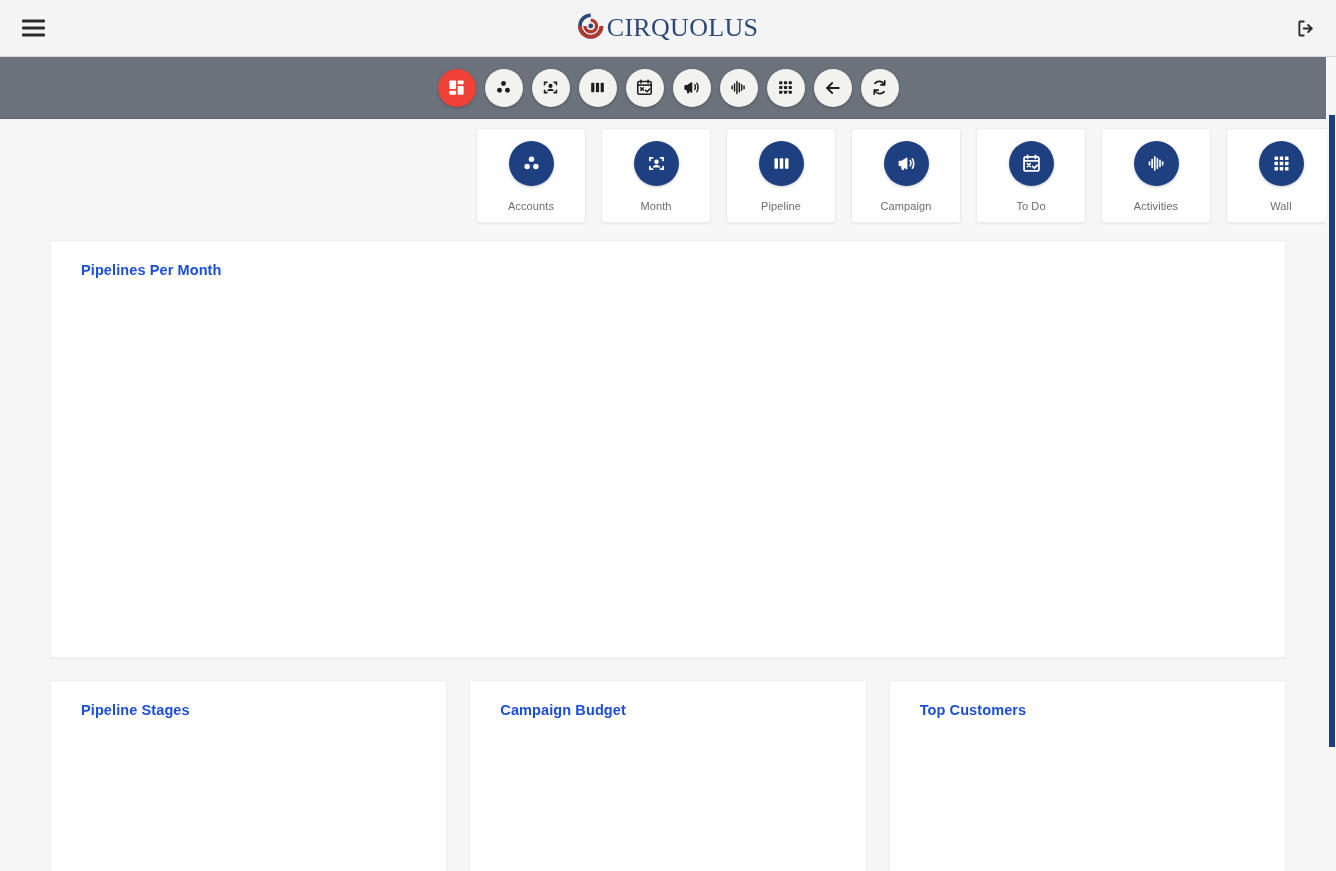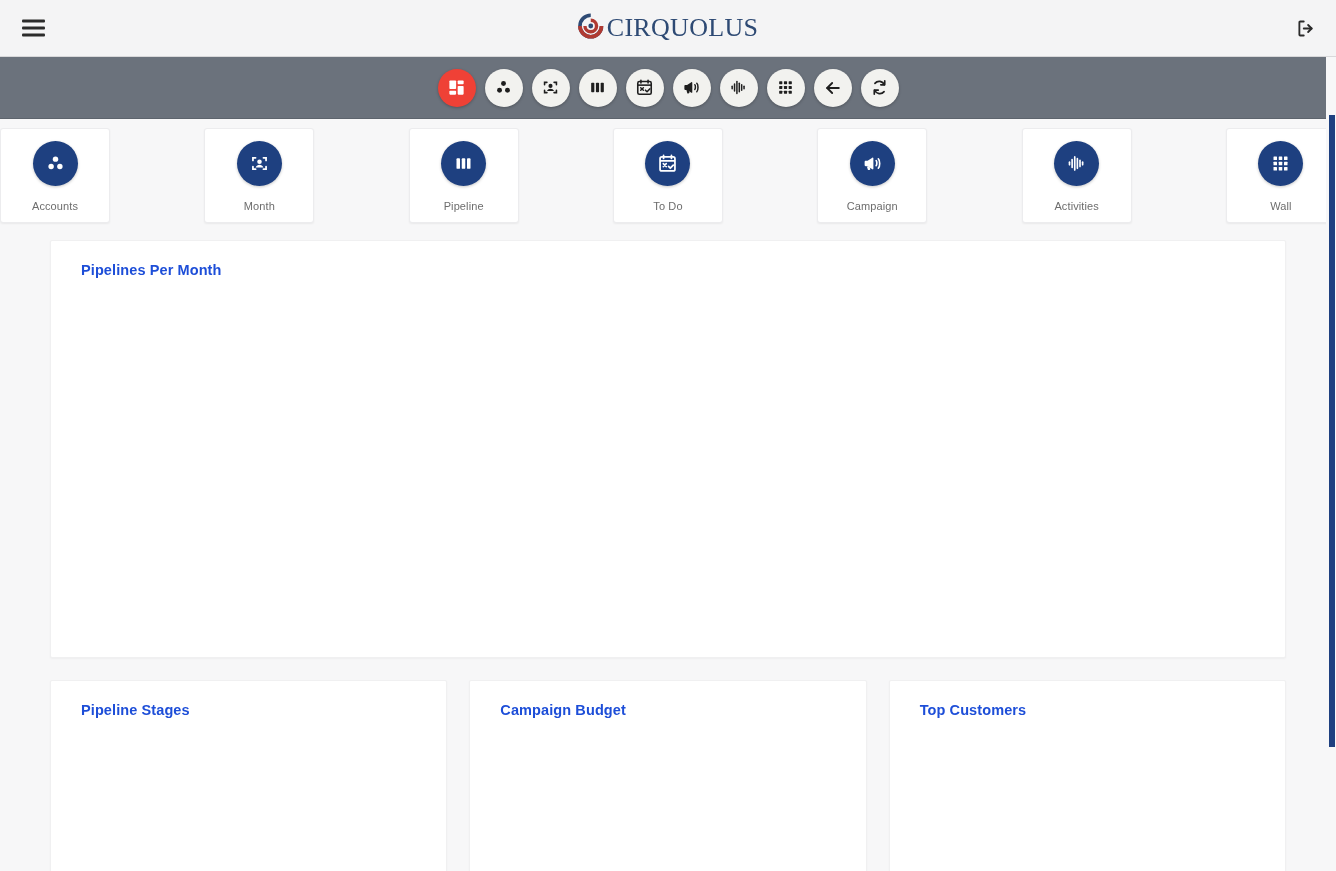--- a/index.html
+++ b/index.html
@@ -90,21 +90,21 @@
     cursor: pointer;
     box-shadow: 0 1px 3px rgba(0,0,0,0.25);
     flex: 0 0 auto;
   }
   .nav-icon.active { background: #ef4136; }
   .nav-icon svg { display: block; }
 
   
   .tiles {
     display: flex;
-    justify-content: space-between;
+    justify-content: flex-end;
     gap: 15px;
     padding: 9px 0 0 0;
     background: #f7f7f8;
   }
   .tile {
     width: 110px;
     height: 95px;
     background: #ffffff;
     border: 1px solid #ececee;
     border-radius: 3px;
@@ -351,39 +351,39 @@
           <rect x="10" y="6" width="4" height="12" rx="1" fill="#fff"></rect>
           <rect x="16" y="6" width="4" height="12" rx="1" fill="#fff"></rect>
       </svg>
     </div>
     <div class="tile-label">Pipeline</div>
   </div>
 
   <div class="tile">
     <div class="tile-circle">
       <svg width="21" height="21" viewBox="0 0 24 24">
+        <path d="M3 10.2v3.6c0 .7.5 1.2 1.2 1.2h2.2l5.4 3.6c.5.4 1.2 0 1.2-.6V5.9c0-.6-.7-1-1.2-.6L6.4 8.9H4.2c-.7 0-1.2.6-1.2 1.3z" fill="#fff"></path>
+        <path d="M5.6 15.3l1 3.5c.1.5.6.8 1.1.7l1-.2c.6-.1.9-.7.7-1.2l-.9-2.8z" fill="#fff"></path>
+        <path d="M16.2 8.6c1 .9 1 4.9 0 5.8M18.7 6.6c2 1.8 2 9 0 10.8" fill="none" stroke="#fff" stroke-width="1.9" stroke-linecap="round"></path>
+      </svg>
+    </div>
+    <div class="tile-label">Campaign</div>
+  </div>
+
+  <div class="tile">
+    <div class="tile-circle">
+      <svg width="21" height="21" viewBox="0 0 24 24">
         <rect x="3.5" y="4.5" width="17" height="16" rx="2" fill="none" stroke="#fff" stroke-width="2"></rect>
         <path d="M3.5 9h17" stroke="#fff" stroke-width="2"></path>
         <path d="M7.5 2.8v3.4M16.5 2.8v3.4" stroke="#fff" stroke-width="2" stroke-linecap="round"></path>
         <path d="M7.2 12.2l3.4 3.4M10.6 12.2l-3.4 3.4" stroke="#fff" stroke-width="1.8" stroke-linecap="round"></path>
         <path d="M13.2 15.4l2 2 3.4-3.6" fill="none" stroke="#fff" stroke-width="2" stroke-linecap="round" stroke-linejoin="round"></path>
       </svg>
     </div>
     <div class="tile-label">To Do</div>
-  </div>
-
-  <div class="tile">
-    <div class="tile-circle">
-      <svg width="21" height="21" viewBox="0 0 24 24">
-        <path d="M3 10.2v3.6c0 .7.5 1.2 1.2 1.2h2.2l5.4 3.6c.5.4 1.2 0 1.2-.6V5.9c0-.6-.7-1-1.2-.6L6.4 8.9H4.2c-.7 0-1.2.6-1.2 1.3z" fill="#fff"></path>
-        <path d="M5.6 15.3l1 3.5c.1.5.6.8 1.1.7l1-.2c.6-.1.9-.7.7-1.2l-.9-2.8z" fill="#fff"></path>
-        <path d="M16.2 8.6c1 .9 1 4.9 0 5.8M18.7 6.6c2 1.8 2 9 0 10.8" fill="none" stroke="#fff" stroke-width="1.9" stroke-linecap="round"></path>
-      </svg>
-    </div>
-    <div class="tile-label">Campaign</div>
   </div>
 
   <div class="tile">
     <div class="tile-circle">
       <svg width="21" height="21" viewBox="0 0 24 24">
         <g stroke="#fff" stroke-width="1.9" stroke-linecap="round">
           <path d="M4 10.5v3"></path>
             <path d="M7 7.5v9"></path>
             <path d="M10 4.5v15"></path>
             <path d="M13 6.5v11"></path>

